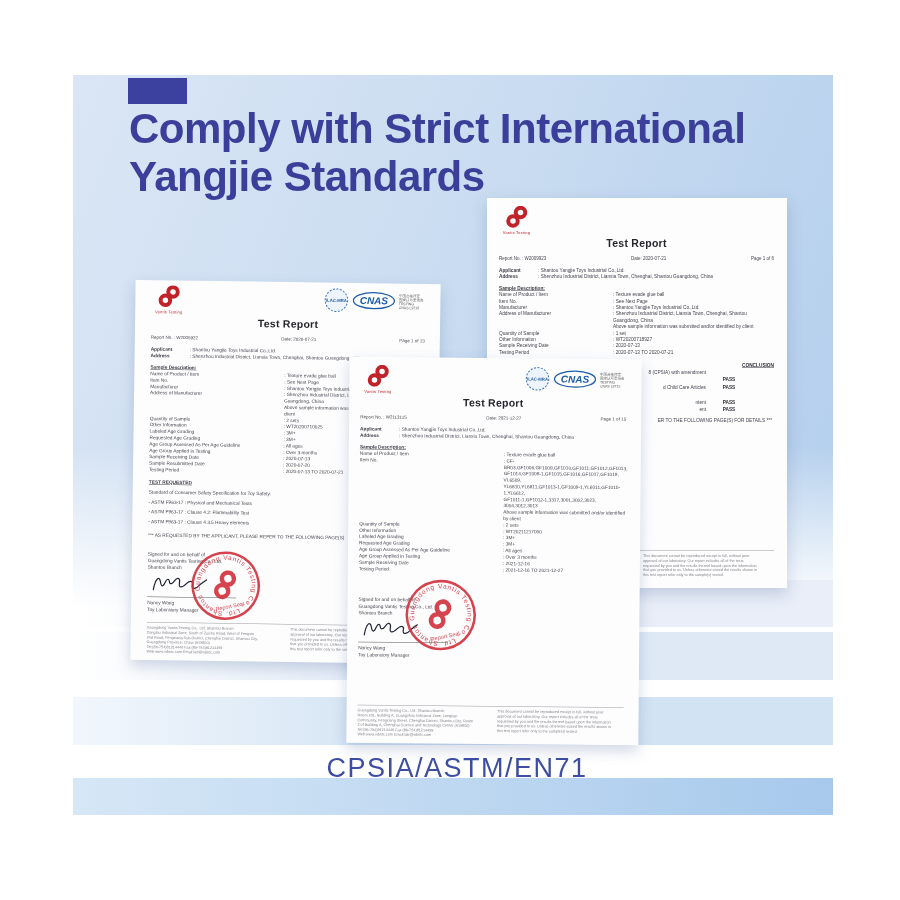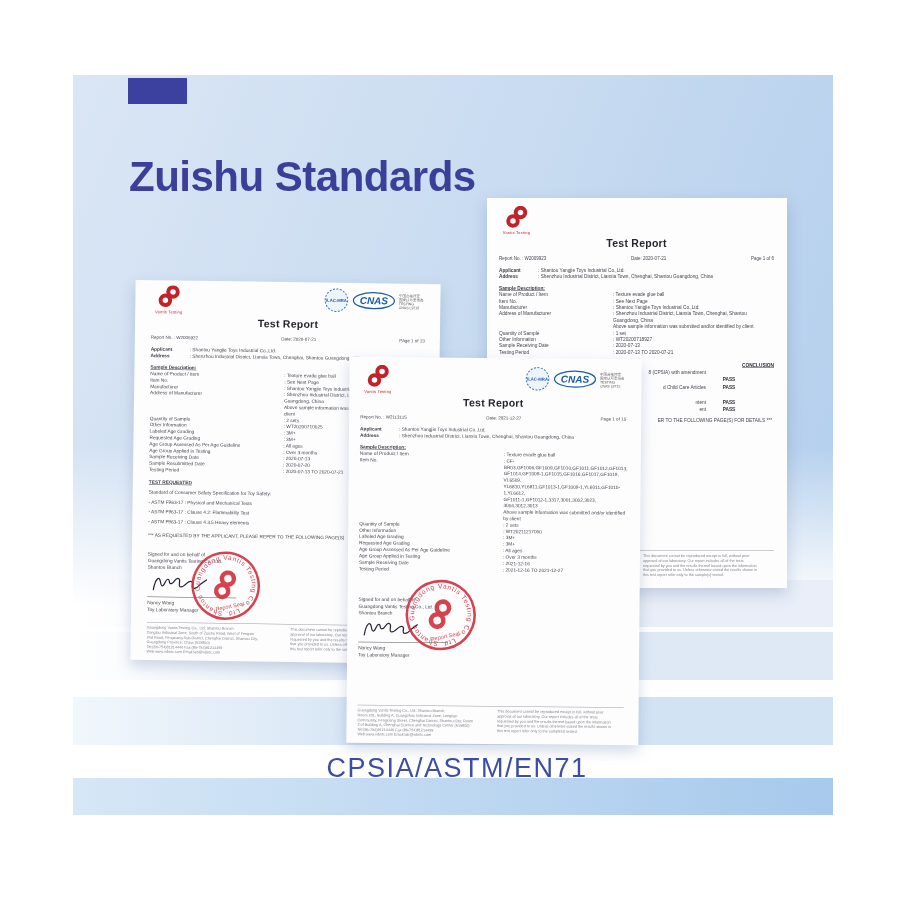--- a/index.html
+++ b/index.html
@@ -74,21 +74,21 @@
   .crow .cres{width:92px;text-align:center;font-weight:700;color:#2e2e36;}
   .concl-note{margin-top:6px;text-align:right;padding-right:4px;}
 </style>
 </head>
 <body>
 
 <div class="stage">
 
   <div class="accent-square"></div>
 
-  <h1 class="title"><br><span>Zuishu Standards</span></h1>
+  <h1 class="title"><span>Comply with Strict International</span><br><span>Yangjie Standards</span></h1>
 
   <div class="stripe s1"></div>
   <div class="stripe s2"></div>
   <div class="stripe s3"></div>
   <div class="stripe band"></div>
 
   <div class="caption">CPSIA/ASTM/EN71</div>
 
   <article class="doc doc3">
     <div class="doc-inner">

